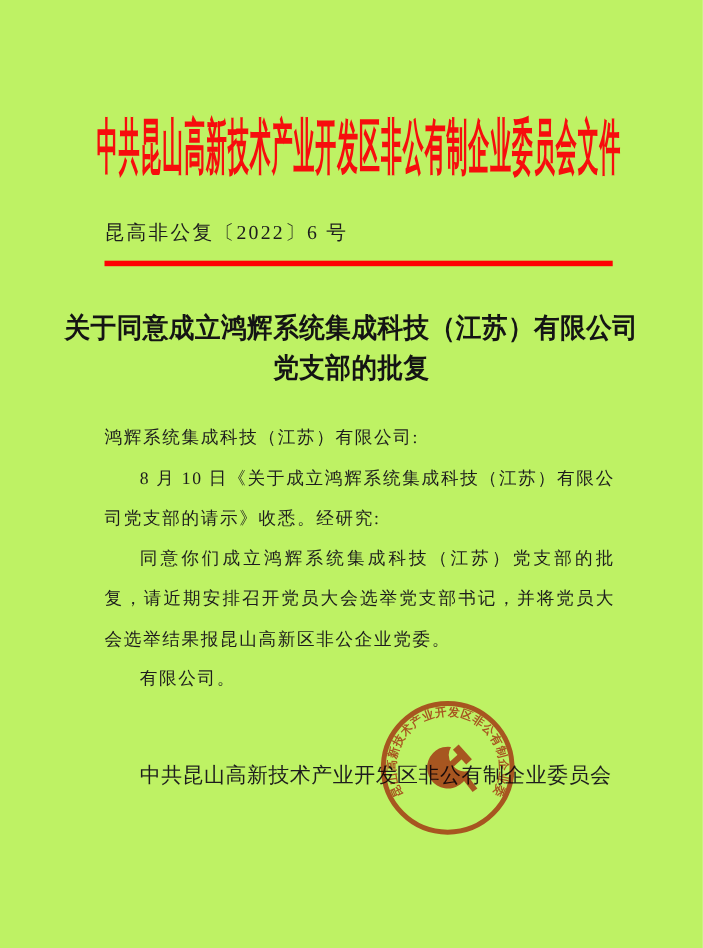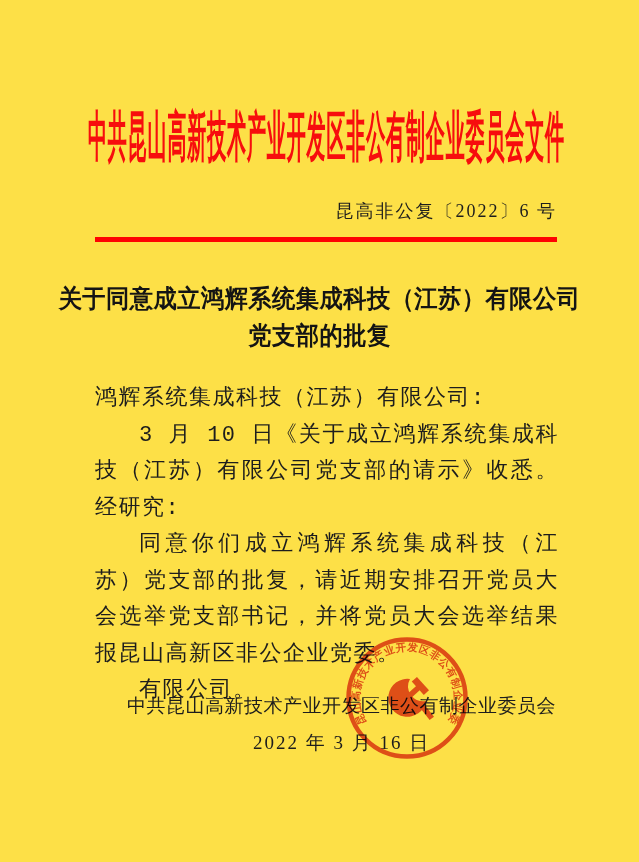--- a/index.html
+++ b/index.html
@@ -1,60 +1,60 @@
 <!DOCTYPE html>
 <html><head>
 <meta charset="utf-8">
 <style>
   html,body{margin:0;padding:0;}
   body{
     width:639px;height:862px;background:#ffffff;overflow:hidden;
     font-family:"Liberation Serif","DejaVu Serif",serif;
     -webkit-font-smoothing:antialiased;
   }
-  .page{position:relative;width:639px;height:862px;background:#fde047;}
+  .page{position:relative;width:639px;height:862px;background:#bef264;}
 
   
   .red-head{
     position:absolute;top:92px;left:88px;width:476px;height:92px;
     display:flex;align-items:center;justify-content:center;
   }
   .red-head-text{
     width:476px;color:#f70d0d;font-weight:bold;font-size:19px;line-height:26px;
     white-space:nowrap;text-align:justify;text-align-last:justify;
     transform:scaleY(2.85);transform-origin:50% 50%;
     letter-spacing:0;
   }
 
   
   .doc-number{
     position:absolute;top:197px;left:95px;width:462px;
-    text-align:right;font-size:18px;line-height:28px;color:#1d1d1d;
+    text-align:left;font-size:18px;line-height:28px;color:#1d1d1d;
     letter-spacing:2px;
   }
 
   
   .red-line{
     position:absolute;top:237px;left:95px;width:462px;height:5px;
     background:#fe0202;
   }
 
   
   .doc-title{
     position:absolute;top:280px;left:0;width:639px;text-align:center;
     font-weight:bold;color:#141414;font-size:25px;line-height:37px;
     transform:scaleX(0.93);transform-origin:50% 0;
     letter-spacing:0.5px;
   }
 
   
   .doc-body{
     position:absolute;top:381px;left:95px;width:464px;
-    font-size:22px;line-height:36.5px;color:#1d1d1d;
-    text-align:justify;letter-spacing:1.5px;font-family:Liberation Mono, monospace;
+    font-size:16px;line-height:36.5px;color:#1d1d1d;
+    text-align:justify;letter-spacing:1.5px;
   }
   .doc-body p{margin:0;text-indent:2em;}
   .doc-body .salutation{text-indent:0;}
 
   
   .signature{
     position:absolute;top:687px;right:83px;text-align:center;
     font-size:19px;line-height:37px;color:#1d1d1d;letter-spacing:0.5px;
   }
   .signature .sig-date{letter-spacing:2px;}
@@ -83,28 +83,27 @@
 
   <div class="red-line"></div>
 
   <div class="doc-title">
     <div>关于同意成立鸿辉系统集成科技（江苏）有限公司</div>
     <div>党支部的批复</div>
   </div>
 
   <div class="doc-body">
     <p class="salutation">鸿辉系统集成科技（江苏）有限公司:</p>
-    <p>3 月 10 日《关于成立鸿辉系统集成科技（江苏）有限公司党支部的请示》收悉。经研究:</p>
+    <p>8 月 10 日《关于成立鸿辉系统集成科技（江苏）有限公司党支部的请示》收悉。经研究:</p>
     <p>同意你们成立鸿辉系统集成科技（江苏）党支部的批复，请近期安排召开党员大会选举党支部书记，并将党员大会选举结果报昆山高新区非公企业党委。</p>
     <p>有限公司。</p>
   </div>
 
   <div class="signature">
     <div class="sig-name">中共昆山高新技术产业开发区非公有制企业委员会</div>
-    <div class="sig-date">2022 年 3 月 16 日</div>
   </div>
 
   <div class="seal">
     <svg viewBox="-62 -62 124 124" xmlns="http://www.w3.org/2000/svg">
 
       <circle cx="0" cy="0" r="58.5" fill="none" stroke="#dc4337" stroke-width="4.5"></circle>
 
       <defs>
         <path id="sealArc" d="M -38.5,28 A 47.5,47.5 0 1 1 38.5,28" fill="none"></path>
       </defs>

